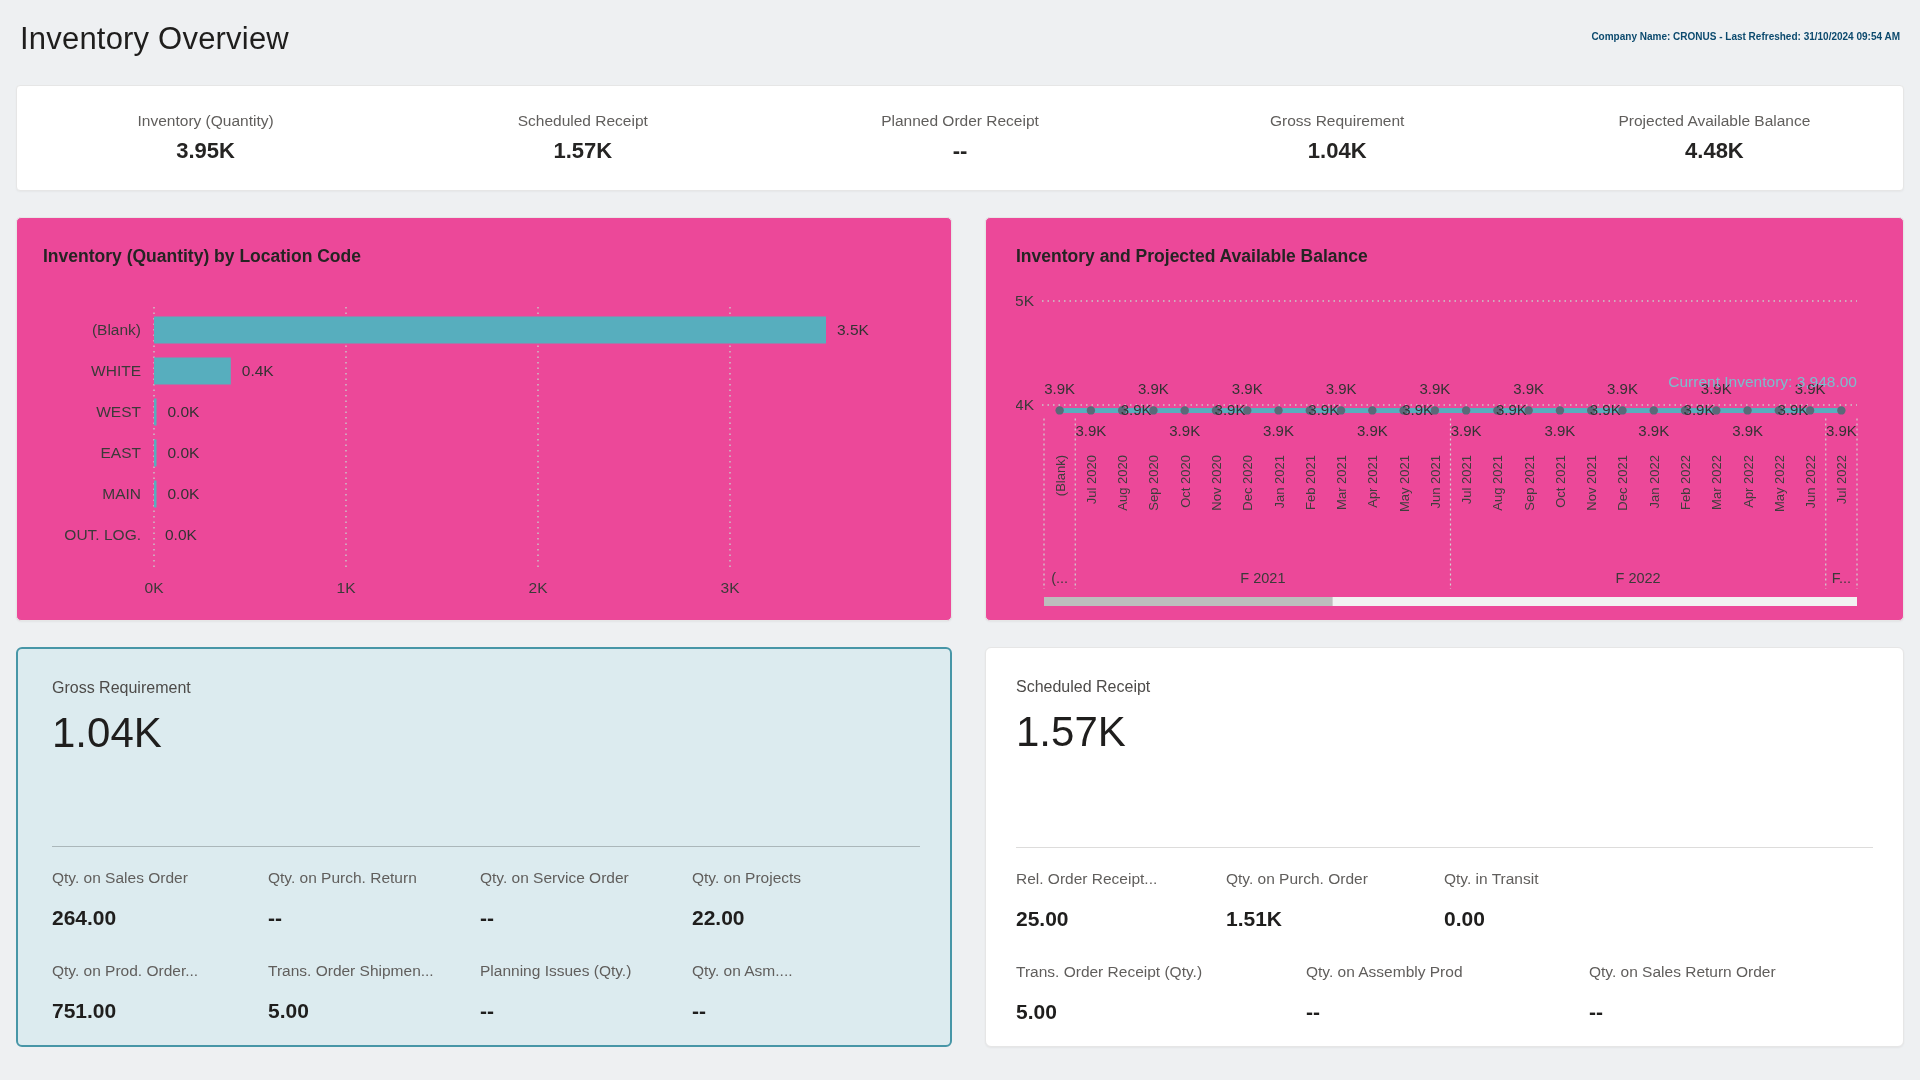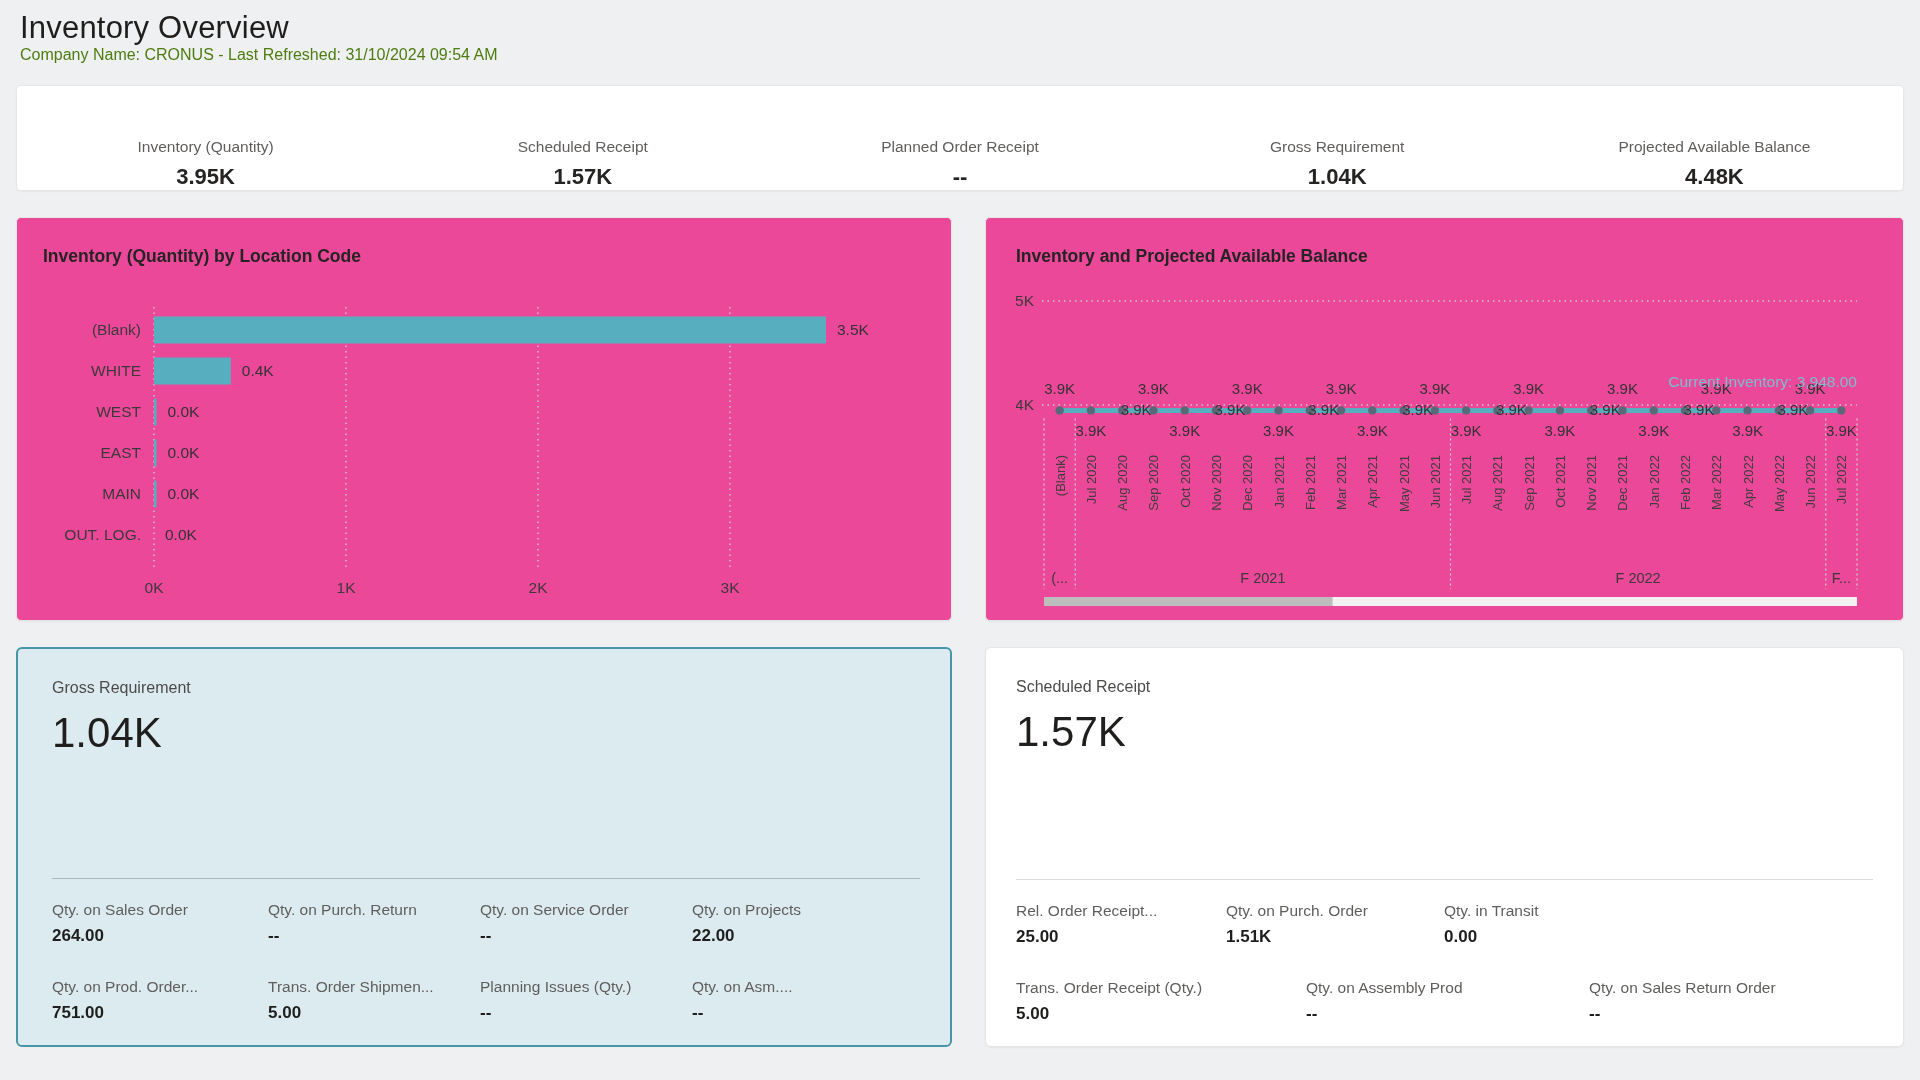--- a/index.html
+++ b/index.html
@@ -1,27 +1,27 @@
 <!DOCTYPE html>
 <html><head>
 <meta charset="utf-8">
 <style>
   * { margin:0; padding:0; box-sizing:border-box; }
   html,body { width:1920px; height:1080px; overflow:hidden;
     background:#eef0f2; font-family:"Liberation Sans", sans-serif; color:#252423; }
   .page { padding:10px 16px 0 16px; }
 
   
-  .hdr { display:flex; justify-content:space-between; align-items:flex-start; height:58px; padding:0 4px;flex-direction:column; }
+  .hdr { display:flex; justify-content:space-between; align-items:center; height:58px; padding:0 4px; }
   .hdr-title { font-size:31px; font-weight:400; color:#1f1e1d; letter-spacing:.2px; }
-  .hdr-info { font-size:16px; color:#4d7c0f; padding-bottom:6px; }
+  .hdr-info { font-size:10px; color:#0c4a6e; padding-bottom:6px;font-weight:bold; }
 
   
   .kpi-strip { margin-top:17px; background:#fff; border:1px solid #e6e6e6; border-radius:4px;
-    height:106px; display:flex; align-items:flex-end; box-shadow:0 1px 2px rgba(0,0,0,.04); }
+    height:106px; display:flex; align-items:center; box-shadow:0 1px 2px rgba(0,0,0,.04); }
   .kpi { flex:1; text-align:center; }
   .kpi-label { font-size:15.5px; color:#605e5c; margin-bottom:8px; }
   .kpi-value { font-size:22px; font-weight:700; color:#252423; }
 
   
   .row2 { display:flex; gap:33px; margin-top:26px; }
   .row3 { display:flex; gap:33px; margin-top:26px; }
 
   .panel { background:#ec4899; border:1px solid #e6e6e6; border-radius:5px;
     box-shadow:0 1px 2px rgba(0,0,0,.05); }
@@ -41,21 +41,21 @@
   .card-divider { height:1px; width:100%; }
   .card-gross .card-divider { background:rgba(0,0,0,.22); }
   .card-sched .card-divider { background:#dddcdb; }
 
   .metric-grid { display:grid; margin-top:22px; }
   .mg-g1 { grid-template-columns:216px 212px 212px 1fr; }
   .mg-g2 { grid-template-columns:216px 212px 212px 1fr; margin-top:32px; }
   .mg-s1 { grid-template-columns:210px 218px 215px 1fr; }
   .mg-s2 { grid-template-columns:290px 283px 1fr; margin-top:32px; }
   .metric-label { font-size:15.5px; color:#605e5c; white-space:nowrap; overflow:hidden; }
-  .metric-value { font-size:17px; font-weight:700; color:#1f1e1d; margin-top:7px; }
+  .metric-value { font-size:21px; font-weight:700; color:#1f1e1d; margin-top:19px; }
 </style>
 </head>
 <body>
 
 <div class="page">
 
   <div class="hdr">
     <div class="hdr-title">Inventory Overview</div>
     <div class="hdr-info">Company Name: CRONUS - Last Refreshed: 31/10/2024 09:54 AM</div>
   </div>

